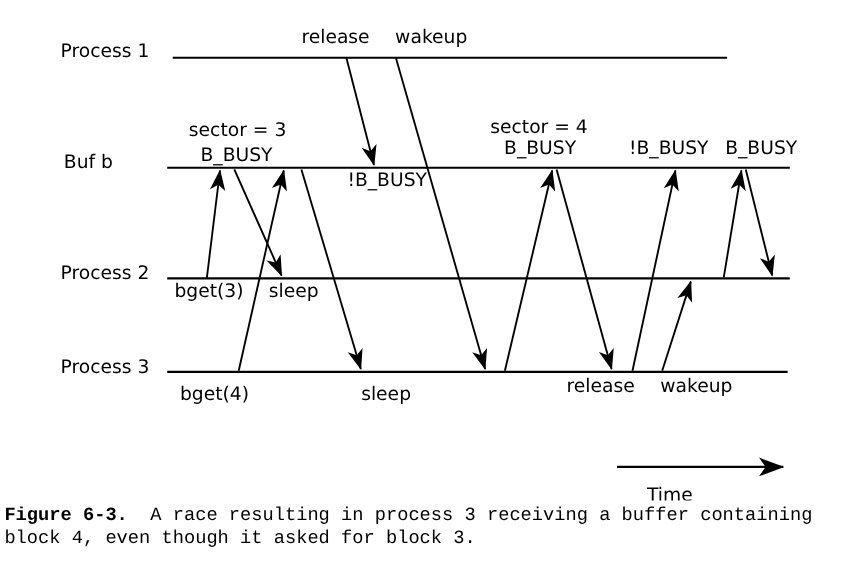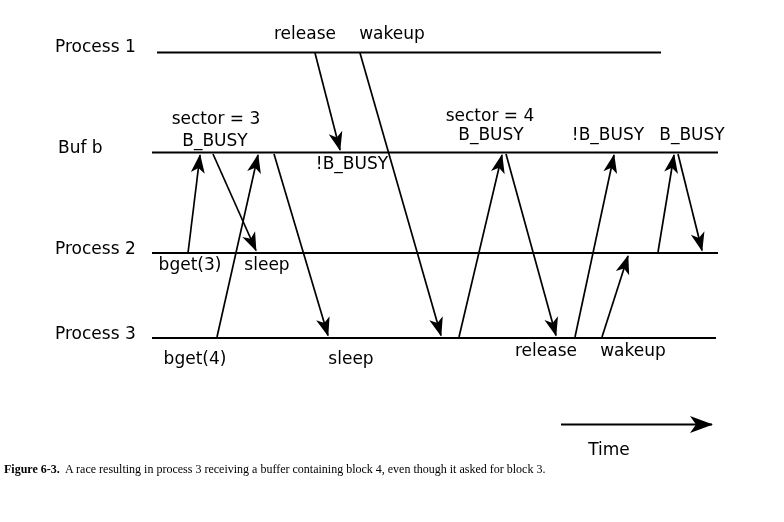--- a/index.html
+++ b/index.html
@@ -10,22 +10,22 @@
   svg.diagram{position:absolute;left:0;top:0;}
   svg.diagram text{
     font-family:"DejaVu Sans",sans-serif;
     font-size:17px;fill:#000;
   }
   .lane-line{stroke:#000;stroke-width:2;}
   .arrow{stroke:#000;stroke-width:1.7;fill:none;}
   .time-line{stroke:#000;stroke-width:2;fill:none;}
   .caption{
     position:absolute;left:4px;top:459px;width:778px;
-    font-family:Liberation Serif, serif;
-    font-size:12px;line-height:21px;color:#000;
+    font-family:Liberation Mono, monospace;
+    font-size:17px;line-height:21px;color:#000;
   }
   .caption b{font-weight:bold;}
 </style>
 </head>
 <body>
 
 <svg class="diagram" width="784" height="455" viewBox="0 0 784 455">
   <defs>
     <marker id="ah" markerUnits="userSpaceOnUse" markerWidth="26" markerHeight="18" refX="20" refY="9" orient="auto">
       <path d="M21,9 L2,16 L7,9 L2,2 Z" fill="#000"></path>

